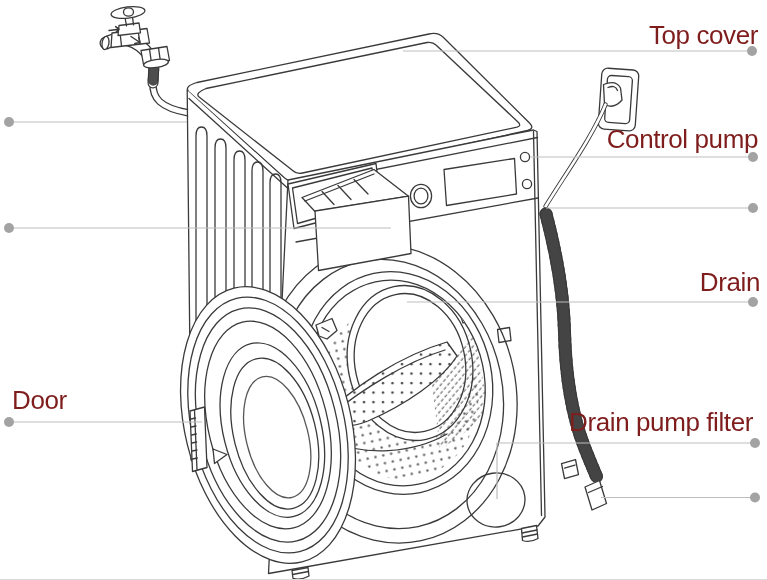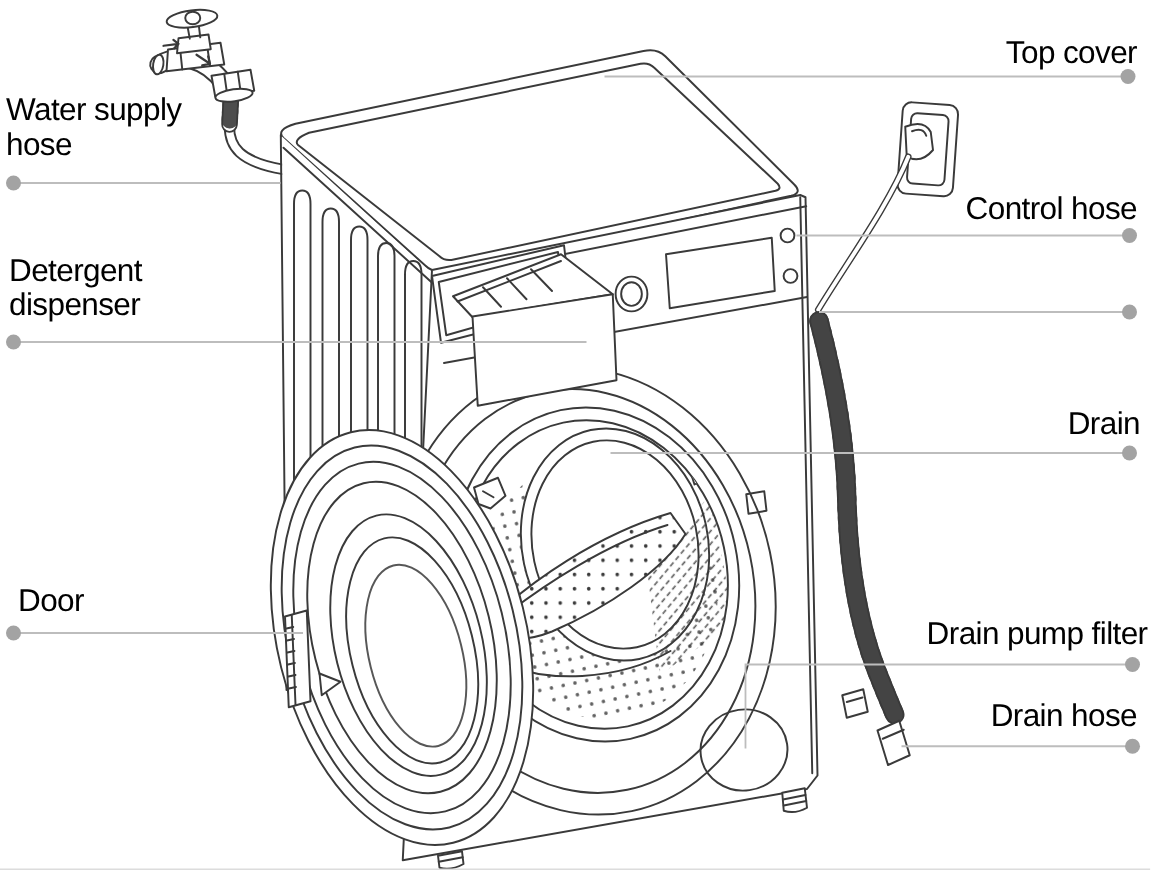--- a/index.html
+++ b/index.html
@@ -2,32 +2,32 @@
 <html><head>
 <meta charset="utf-8">
 <style>
   html,body{margin:0;padding:0;background:#fff;}
   .stage{
     position:relative;width:767px;height:580px;background:#fff;overflow:hidden;
     font-family:"Liberation Sans",sans-serif;
   }
   .stage svg{position:absolute;left:0;top:0;}
   .lbl{
-    position:absolute;font-size:21px;line-height:23px;letter-spacing:-0.4px;
-    color:#000000;white-space:normal;
+    position:absolute;font-size:26px;line-height:23px;letter-spacing:-0.4px;
+    color:#7f1d1d;white-space:normal;
   }
   .lbl.r{text-align:right;white-space:nowrap;}
   .l-water{left:4px;top:62px;width:128px;}
   .l-detergent{left:6px;top:169px;width:112px;}
   .l-door{left:12px;top:389px;}
   .l-topcover{right:9px;top:24px;}
   .l-control{right:9px;top:128px;}
   .l-power{right:9px;top:178px;}
   .l-drum{right:7px;top:271px;}
-  .l-dpf{right:2px;top:411px;}
+  .l-dpf{right:14px;top:411px;}
   .l-drainhose{right:9px;top:466px;}
   .bottom-rule{position:absolute;left:0;right:0;bottom:0;height:1.5px;background:#dcdcdc;}
 </style>
 </head>
 <body>
 
 <div class="stage">
 
 <svg width="767" height="580" viewBox="0 0 767 580">
   <defs>
@@ -199,23 +199,20 @@
     <circle cx="9" cy="422" r="5"></circle>
     <circle cx="752" cy="51" r="5"></circle>
     <circle cx="753" cy="157" r="5"></circle>
     <circle cx="753" cy="208" r="5"></circle>
     <circle cx="753" cy="302" r="5"></circle>
     <circle cx="755" cy="443" r="5"></circle>
     <circle cx="755" cy="497.5" r="5"></circle>
   </g>
 </svg>
 
-  <div class="lbl l-water">Water supply hose</div>
-  <div class="lbl l-detergent">Detergent dispenser</div>
   <div class="lbl l-door">Door</div>
   <div class="lbl r l-topcover">Top cover</div>
-  <div class="lbl r l-control">Control hose</div>
+  <div class="lbl r l-control">Control pump</div>
   <div class="lbl r l-drum">Drain</div>
   <div class="lbl r l-dpf">Drain pump filter</div>
-  <div class="lbl r l-drainhose">Drain hose</div>
 
   <div class="bottom-rule"></div>
 </div>
 
 </body></html>

